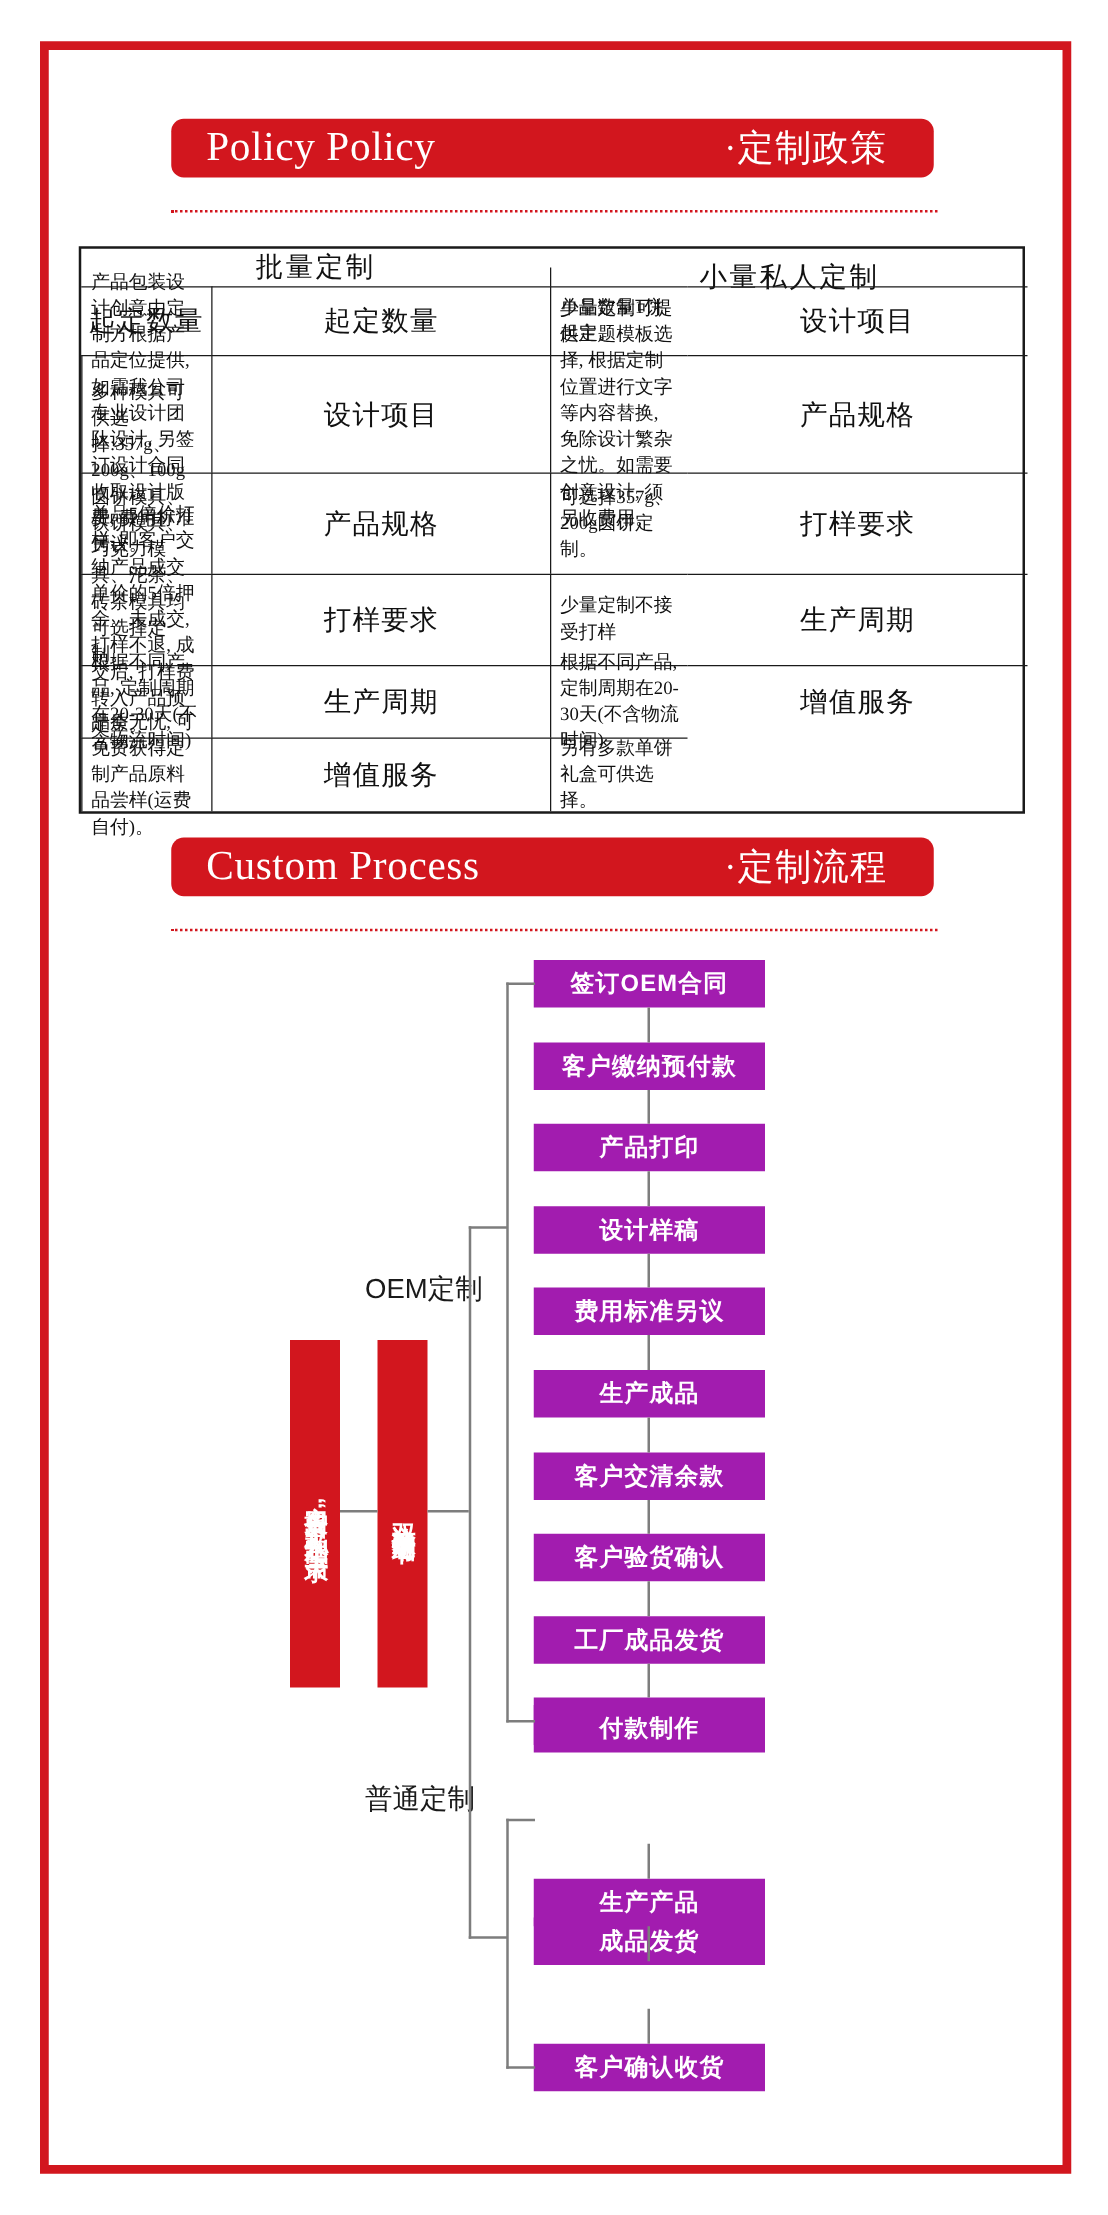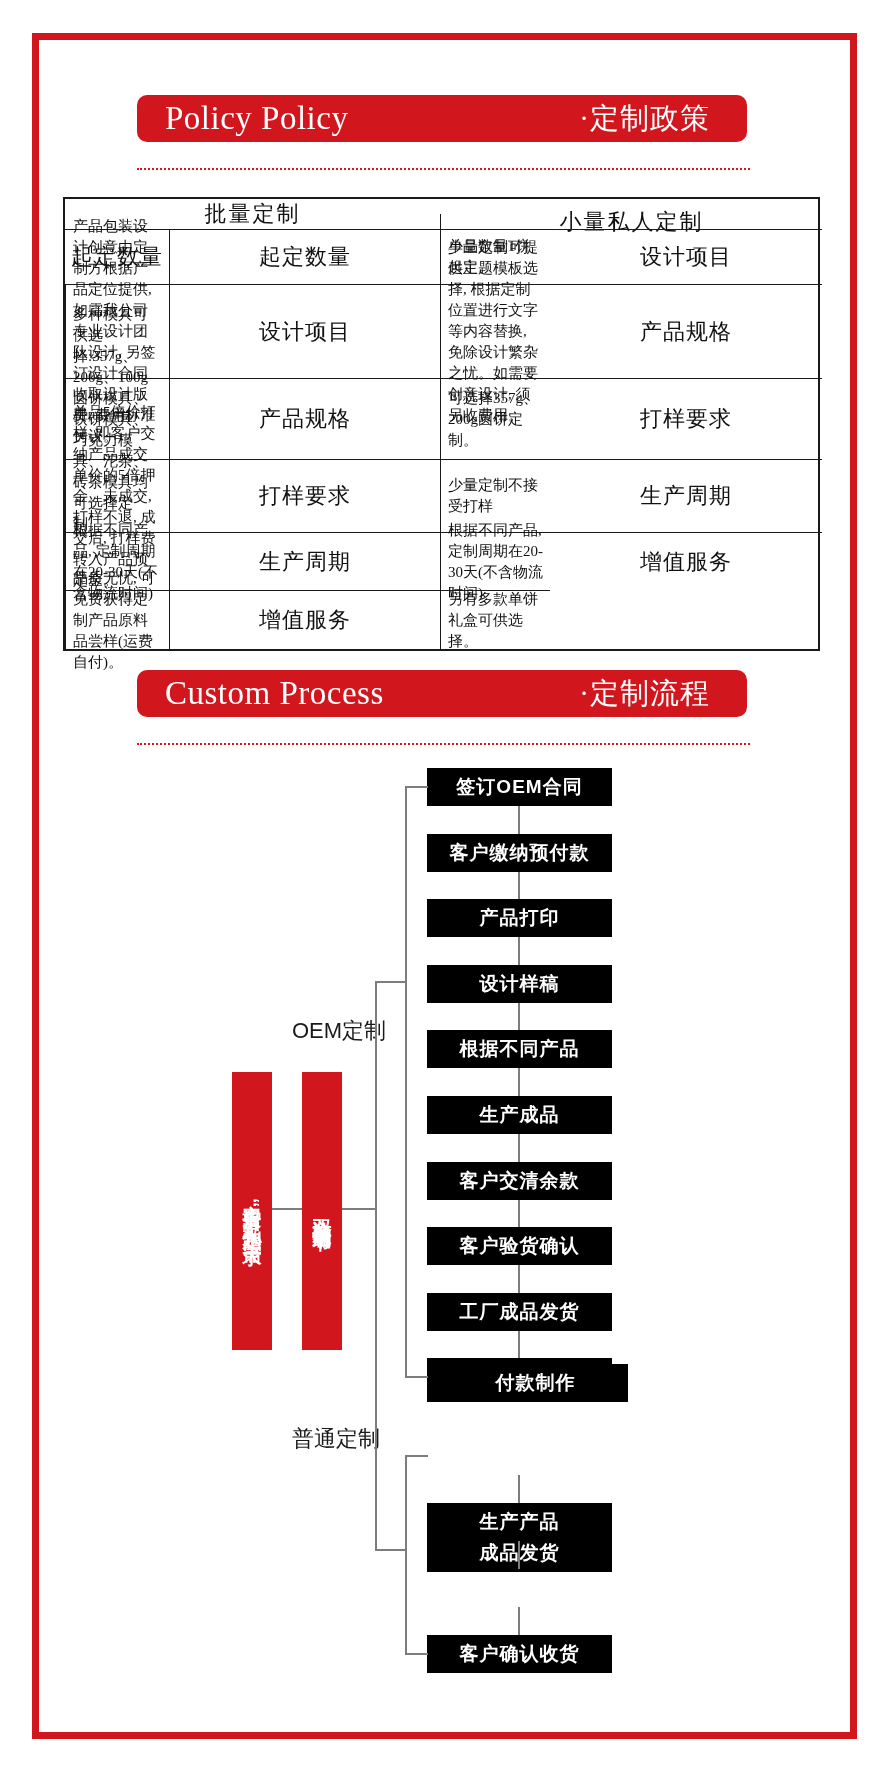--- a/index.html
+++ b/index.html
@@ -28,21 +28,21 @@
           border:2px solid #1a1a1a;color:#111;
           font-family:"Liberation Serif","DejaVu Serif",serif;}
   .cell{box-sizing:border-box;border-top:1.5px solid #1a1a1a;display:flex;align-items:center;}
   .th{border-top:none;justify-content:center;font-size:22px;letter-spacing:2px;}
   .th1{grid-column:1/3;grid-row:1;}
   .th2{grid-column:3/5;grid-row:1;border-left:1.5px solid #1a1a1a;margin-top:15px;}
   .lbl{justify-content:center;font-size:22px;letter-spacing:1px;}
   .cnt{font-size:15px;line-height:21px;padding:4px 7px;border-left:1.5px solid #1a1a1a;}
   .bl{border-left:1.5px solid #1a1a1a;}
   
-  .fbox{left:427px;width:185px;height:38px;background:#000000;color:#fff;
+  .fbox{left:427px;width:185px;height:38px;background:#a21caf;color:#fff;
         display:flex;align-items:center;justify-content:center;
         font-size:19px;font-weight:bold;letter-spacing:1px;}
   .fline{background:#7d7d7d;}
   .vbar{width:40px;top:1072px;height:278px;background:#d2161e;color:#fff;
         writing-mode:vertical-rl;display:flex;align-items:center;justify-content:center;
         font-size:19px;font-weight:bold;letter-spacing:2px;}
   .branch-label{font-size:22px;color:#1a1a1a;white-space:nowrap;}
 </style>
 </head>
 <body>
@@ -91,27 +91,27 @@
 
 <div id="flow">
   <div class="abs vbar" style="left:232px">客户提出“私人定制”需求</div>
   <div class="abs vbar" style="left:302px">双方洽谈定制细节</div>
   <div class="abs branch-label" style="left:292px;top:1016px">OEM定制</div>
   <div class="abs branch-label" style="left:292px;top:1424px">普通定制</div>
 <div class="abs fbox" style="top: 768px;">签订OEM合同</div>
     <div class="abs fbox" style="top: 834px;">客户缴纳预付款</div>
     <div class="abs fbox" style="top: 899px;">产品打印</div>
     <div class="abs fbox" style="top: 965px;">设计样稿</div>
-    <div class="abs fbox" style="top: 1030px;">根据不同产品</div>
+    <div class="abs fbox" style="top: 1030px;">费用标准另议</div>
     <div class="abs fbox" style="top: 1096px;">生产成品</div>
     <div class="abs fbox" style="top: 1162px;">客户交清余款</div>
     <div class="abs fbox" style="top: 1227px; text-align: right;">客户验货确认</div>
     <div class="abs fbox" style="top: 1293px; text-align: right;">工厂成品发货</div>
     <div class="abs fbox" style="top: 1358px;">客户确认收货</div>
-    <div class="abs fbox" style="top: 1364px; padding-left: 16px;">付款制作</div>
+    <div class="abs fbox" style="top: 1364px;">付款制作</div>
     <div class="abs fbox" style="top: 1503px;">生产产品</div>
     <div class="abs fbox" style="top: 1534px;">成品发货</div>
     <div class="abs fbox" style="top: 1635px;">客户确认收货</div>
     <div class="abs fline" style="left: 518px; top: 806px; width: 2px; height: 28px;"></div>
     <div class="abs fline" style="left: 518px; top: 872px; width: 2px; height: 27px;"></div>
     <div class="abs fline" style="left: 518px; top: 937px; width: 2px; height: 28px;"></div>
     <div class="abs fline" style="left: 518px; top: 1003px; width: 2px; height: 27px;"></div>
     <div class="abs fline" style="left: 518px; top: 1068px; width: 2px; height: 28px;"></div>
     <div class="abs fline" style="left: 518px; top: 1134px; width: 2px; height: 28px;"></div>
     <div class="abs fline" style="left: 518px; top: 1200px; width: 2px; height: 27px;"></div>

